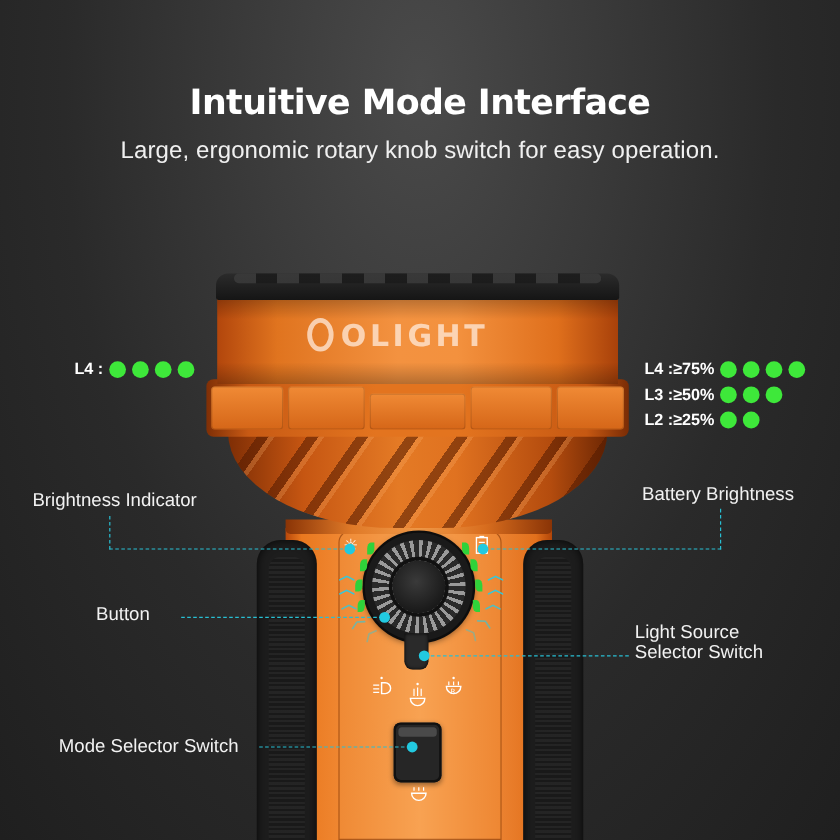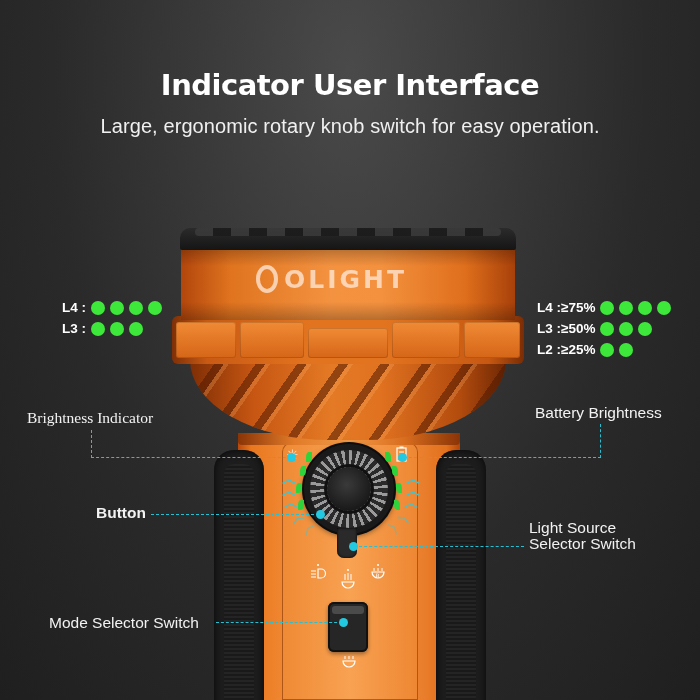--- a/index.html
+++ b/index.html
@@ -137,21 +137,21 @@
   
   .legend { position: absolute; }
   .legend-row { display: flex; align-items: center; height: 21px; }
   .legend-label { font-size: 13.5px; font-weight: bold; color: #fff; white-space: nowrap; margin-right: 5px; }
   .leds { display: flex; gap: 5px; }
   .led { width: 14px; height: 14px; border-radius: 50%; }
 </style>
 </head>
 <body>
 
-<h1 class="title">Indicator User Interface</h1>
+<h1 class="title">Intuitive Mode Interface</h1>
 <p class="subtitle">Large, ergonomic rotary knob switch for easy operation.</p>
 
 <div class="torch">
   <div class="grip" style="left:240px;"></div>
   <div class="grip" style="left:412px;"></div>
   <div class="body"></div>
   <div class="grip" style="left:214px; width:50px;"></div>
   <div class="grip" style="left:436px; width:50px;"></div>
   <div class="panel"></div>
   <div class="neck"></div>
@@ -242,28 +242,20 @@
 <div class="legend" style="left:46px; top:297px;margin-left:16px;">
   <div class="legend-row">
     <span class="legend-label">L4 :</span>
     <span class="leds">
         <i class="led g" style="background: rgb(62, 232, 58);"></i>
         <i class="led g" style="background: rgb(62, 232, 58);"></i>
         <i class="led g" style="background: rgb(62, 232, 58);"></i>
         <i class="led g" style="background: rgb(62, 232, 58);"></i>
       </span>
   </div>
-  <div class="legend-row">
-    <span class="legend-label">L3 :</span>
-    <span class="leds">
-        <i class="led g" style="background: rgb(62, 232, 58);"></i>
-        <i class="led g" style="background: rgb(62, 232, 58);"></i>
-        <i class="led g" style="background: rgb(62, 232, 58);"></i>
-      </span>
-  </div>
 </div>
 
 <div class="legend" style="left:537px; top:297px;">
   <div class="legend-row">
     <span class="legend-label">L4 :≥75%</span>
     <span class="leds">
         <i class="led g" style="background: rgb(62, 232, 58);"></i>
         <i class="led g" style="background: rgb(62, 232, 58);"></i>
         <i class="led g" style="background: rgb(62, 232, 58);"></i>
         <i class="led g" style="background: rgb(62, 232, 58);"></i>
@@ -279,31 +271,31 @@
   </div>
   <div class="legend-row">
     <span class="legend-label">L2 :≥25%</span>
     <span class="leds">
         <i class="led g" style="background: rgb(62, 232, 58);"></i>
         <i class="led g" style="background: rgb(62, 232, 58);"></i>
       </span>
   </div>
 </div>
 
-<span class="label" style="left:27px; top:409px;font-family:Liberation Serif, serif;">Brightness Indicator</span>
+<span class="label" style="left:27px; top:409px;">Brightness Indicator</span>
 <div class="dash" style="left:91px; top:430px; height:28px; border-left-width:1px;"></div>
 <div class="dash" style="left:91px; top:457px; width:200px; border-top-width:1px;"></div>
 <div class="dot" style="left:287px; top:453px;"></div>
 
 <span class="label" style="left:535px; top:404px;">Battery Brightness</span>
 <div class="dash" style="left:600px; top:424px; height:34px; border-left-width:1px;"></div>
 <div class="dash" style="left:404px; top:457px; width:197px; border-top-width:1px;"></div>
 <div class="dot" style="left:398px; top:453px;"></div>
 
-<span class="label" style="left:96px; top:504px;font-weight:bold;">Button</span>
+<span class="label" style="left:80px; top:504px;">Button</span>
 <div class="dash" style="left:151px; top:514px; width:168px; border-top-width:1px;"></div>
 <div class="dot" style="left:316px; top:510px;"></div>
 
 <span class="label" style="left:529px; top:519px;">Light Source</span>
 <span class="label" style="left:529px; top:535px;">Selector Switch</span>
 <div class="dash" style="left:354px; top:546px; width:170px; border-top-width:1px;"></div>
 <div class="dot" style="left:349px; top:542px;"></div>
 
 <span class="label" style="left:49px; top:614px;">Mode Selector Switch</span>
 <div class="dash" style="left:216px; top:622px; width:126px; border-top-width:1px;"></div>

